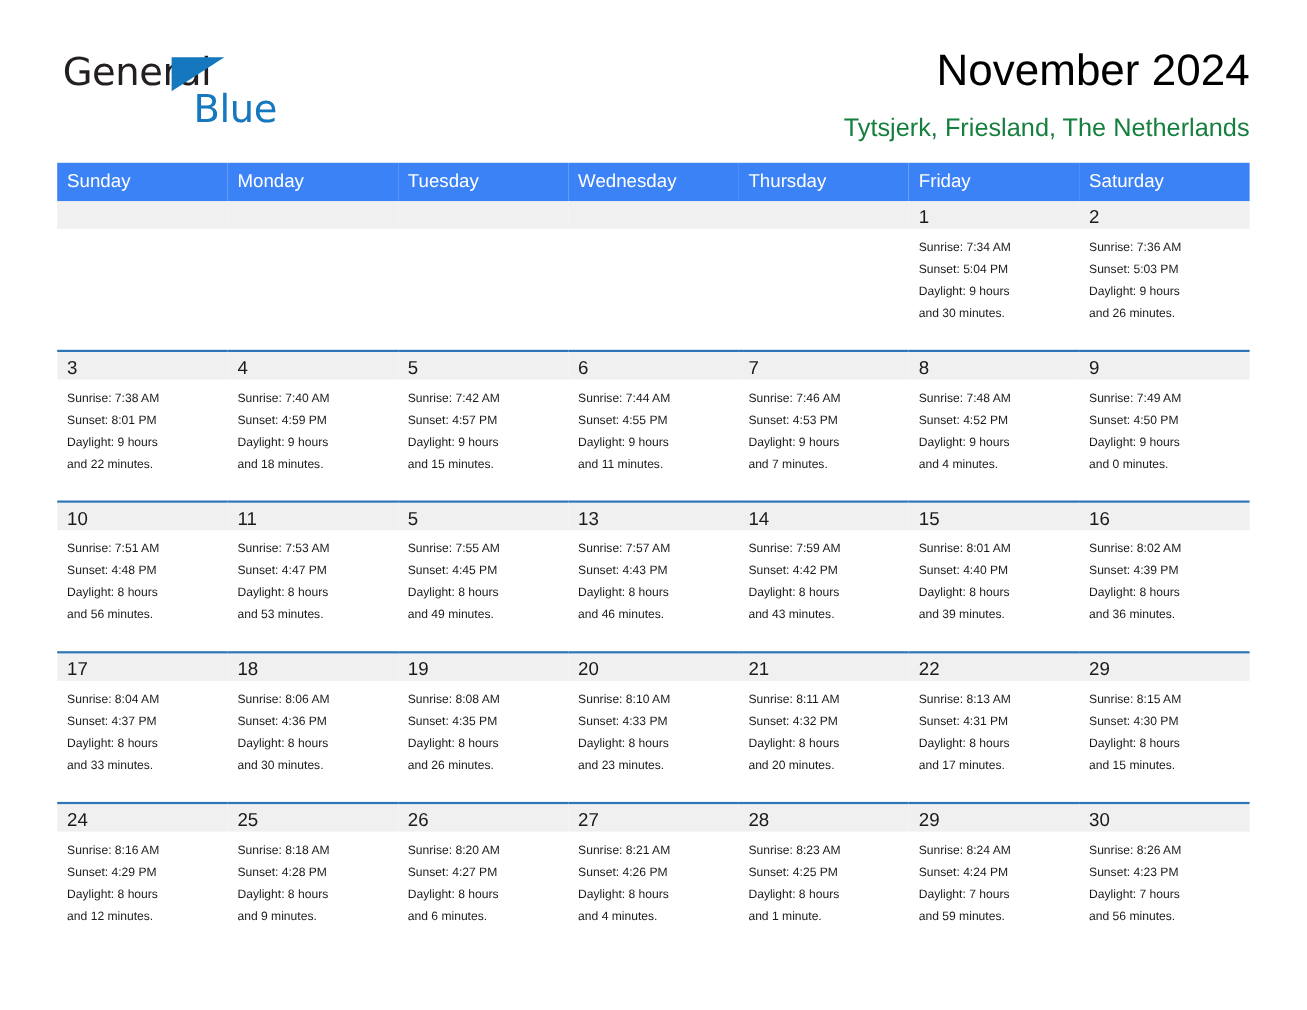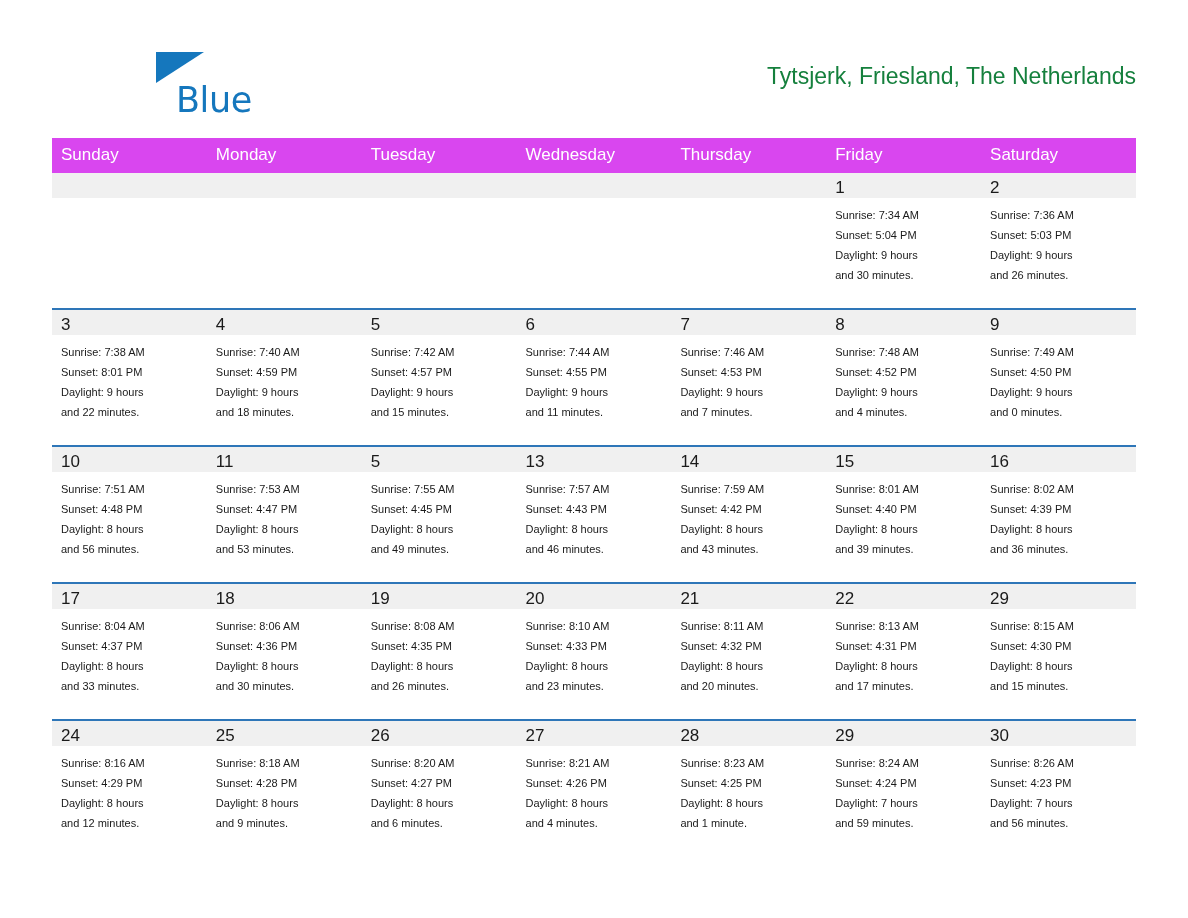--- a/index.html
+++ b/index.html
@@ -87,21 +87,21 @@
   }
 
   
   .cal {
     margin: 18px 52px 0 52px;
     width: 1084px;
     border-collapse: collapse;
     table-layout: fixed;
   }
   .cal th {
-    background: #d946ef;
+    background: #3b82f6;
     color: #ffffff;
     font-weight: 400;
     font-size: 17px;
     text-align: left;
     padding: 7px 0 8px 9px;
     height: 17px;
     letter-spacing: 0px;
   }
   .daycell {
     vertical-align: top;
@@ -131,24 +131,26 @@
   }
   .info div { white-space: nowrap; }
 </style>
 </head>
 <body>
 
 <div class="page">
 
   <div class="top">
     <div class="brand">
+      <span class="brand-general">General</span>
       <span class="brand-tri"></span>
       <span class="brand-blue">Blue</span>
     </div>
     <div class="titles">
+      <div class="month-title">November 2024</div>
       <div class="location">Tytsjerk, Friesland, The Netherlands</div>
     </div>
   </div>
 
   <table class="cal">
     <thead>
       <tr>
         <th>Sunday</th>
         <th>Monday</th>
         <th>Tuesday</th>

